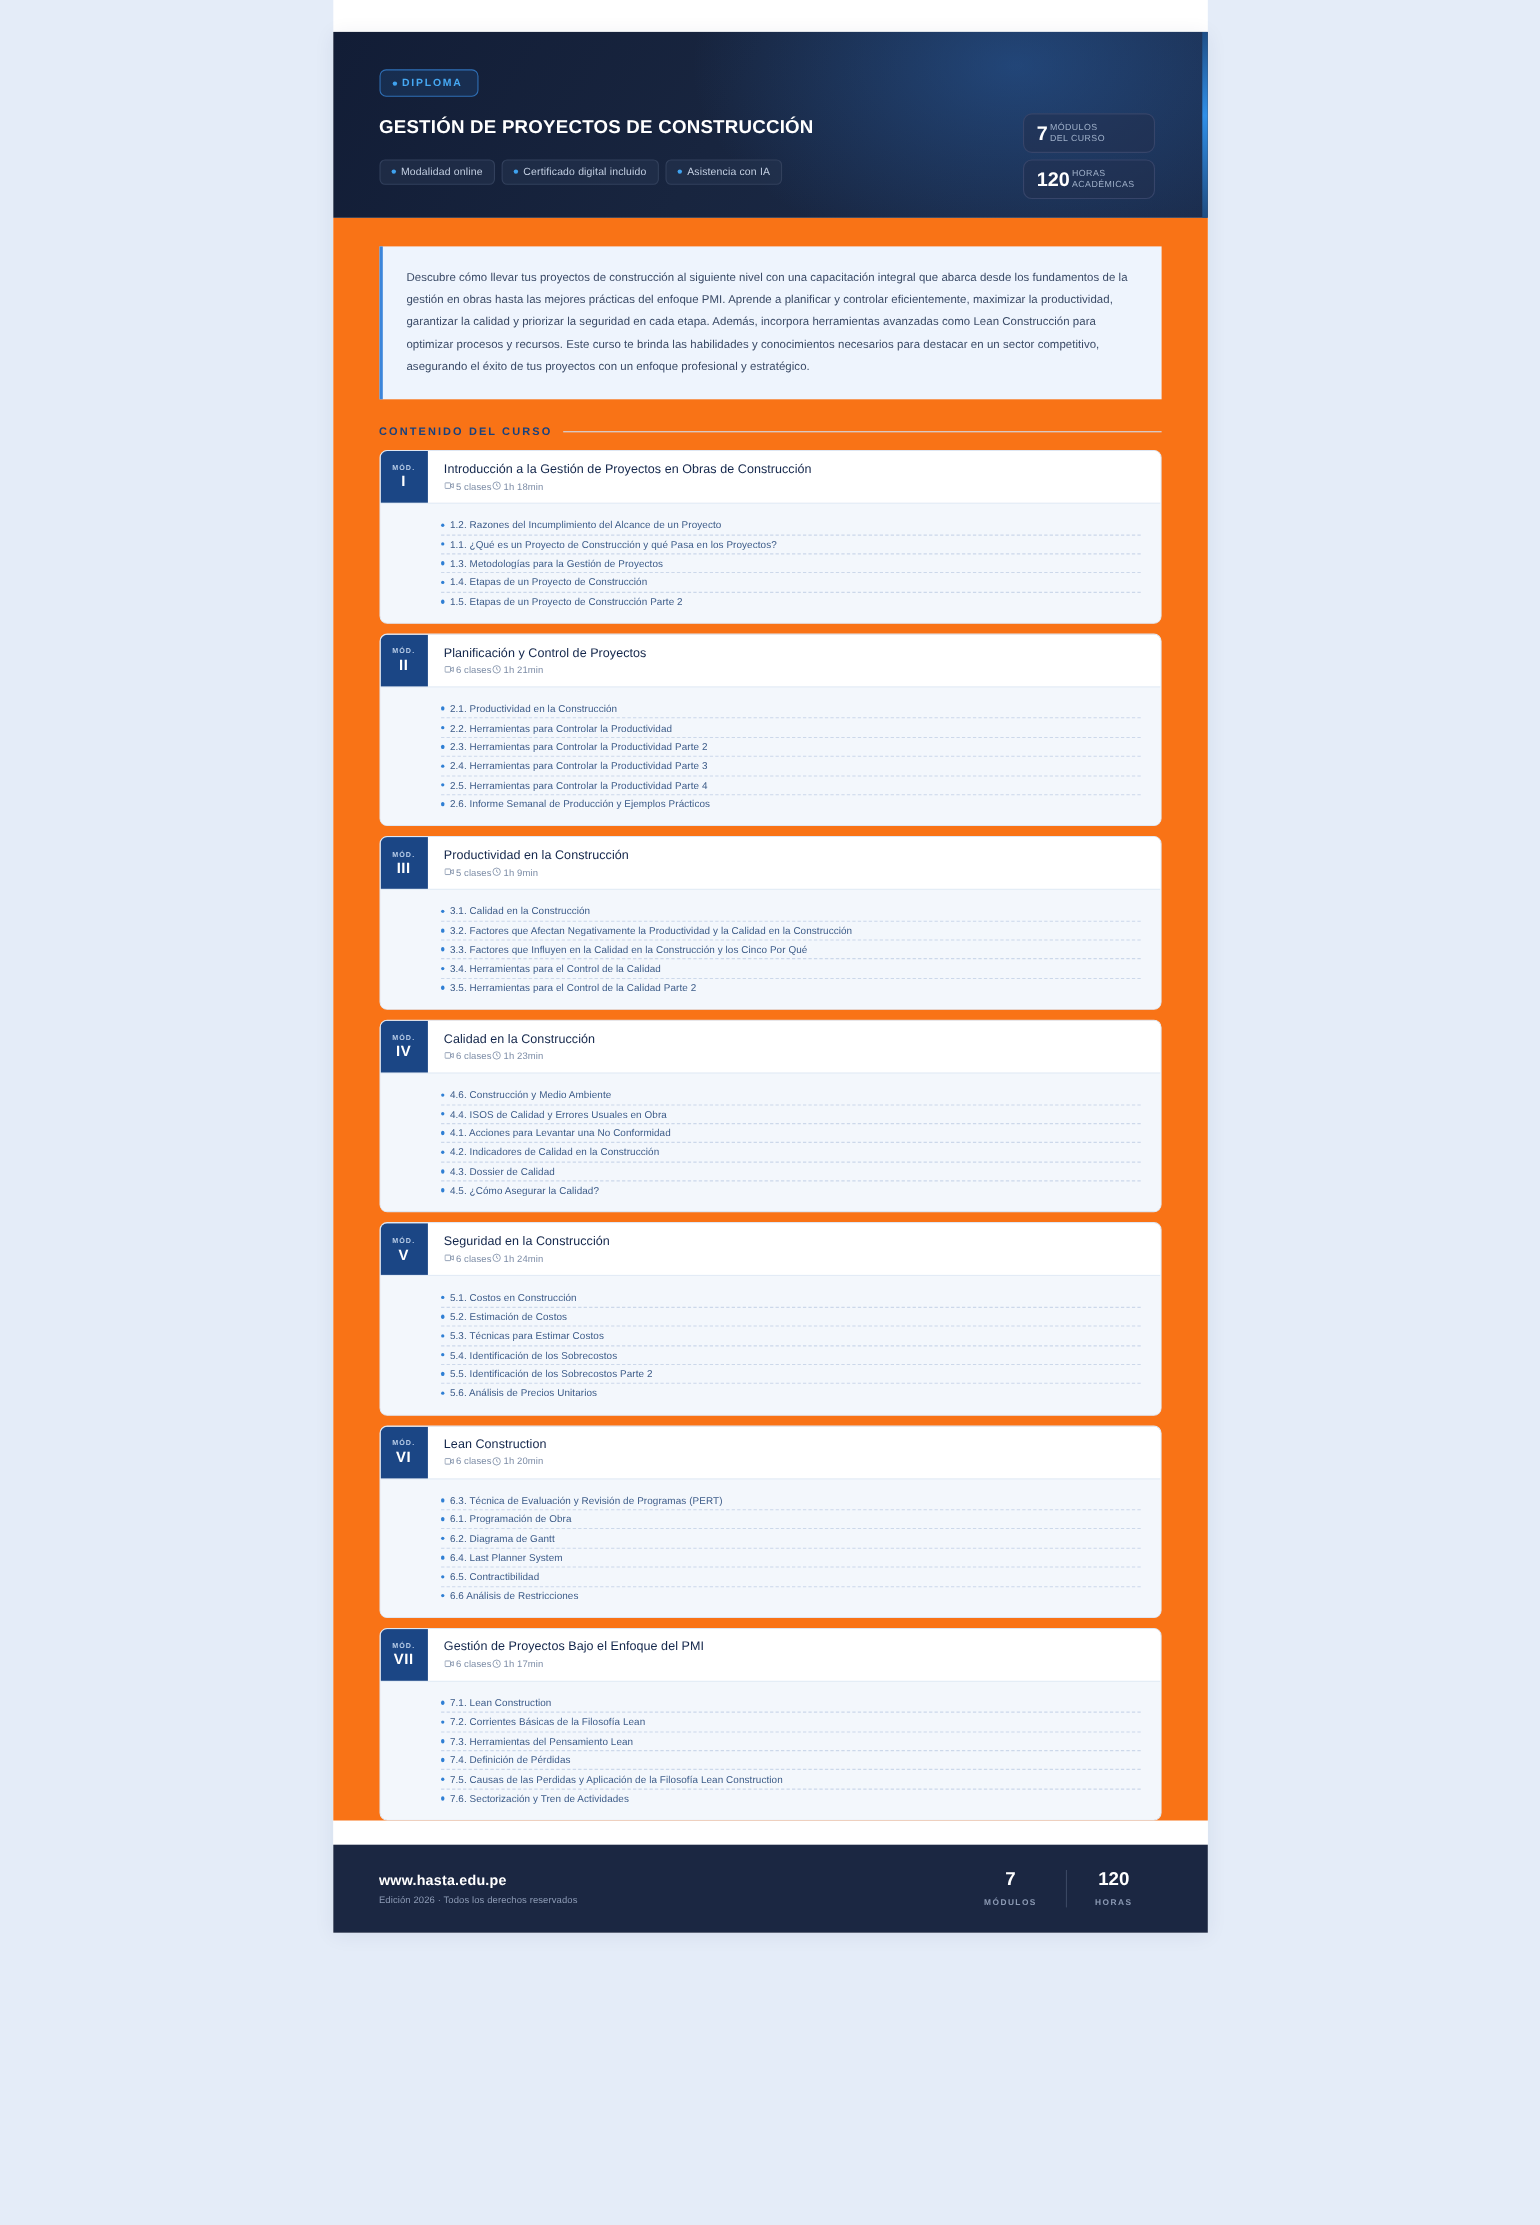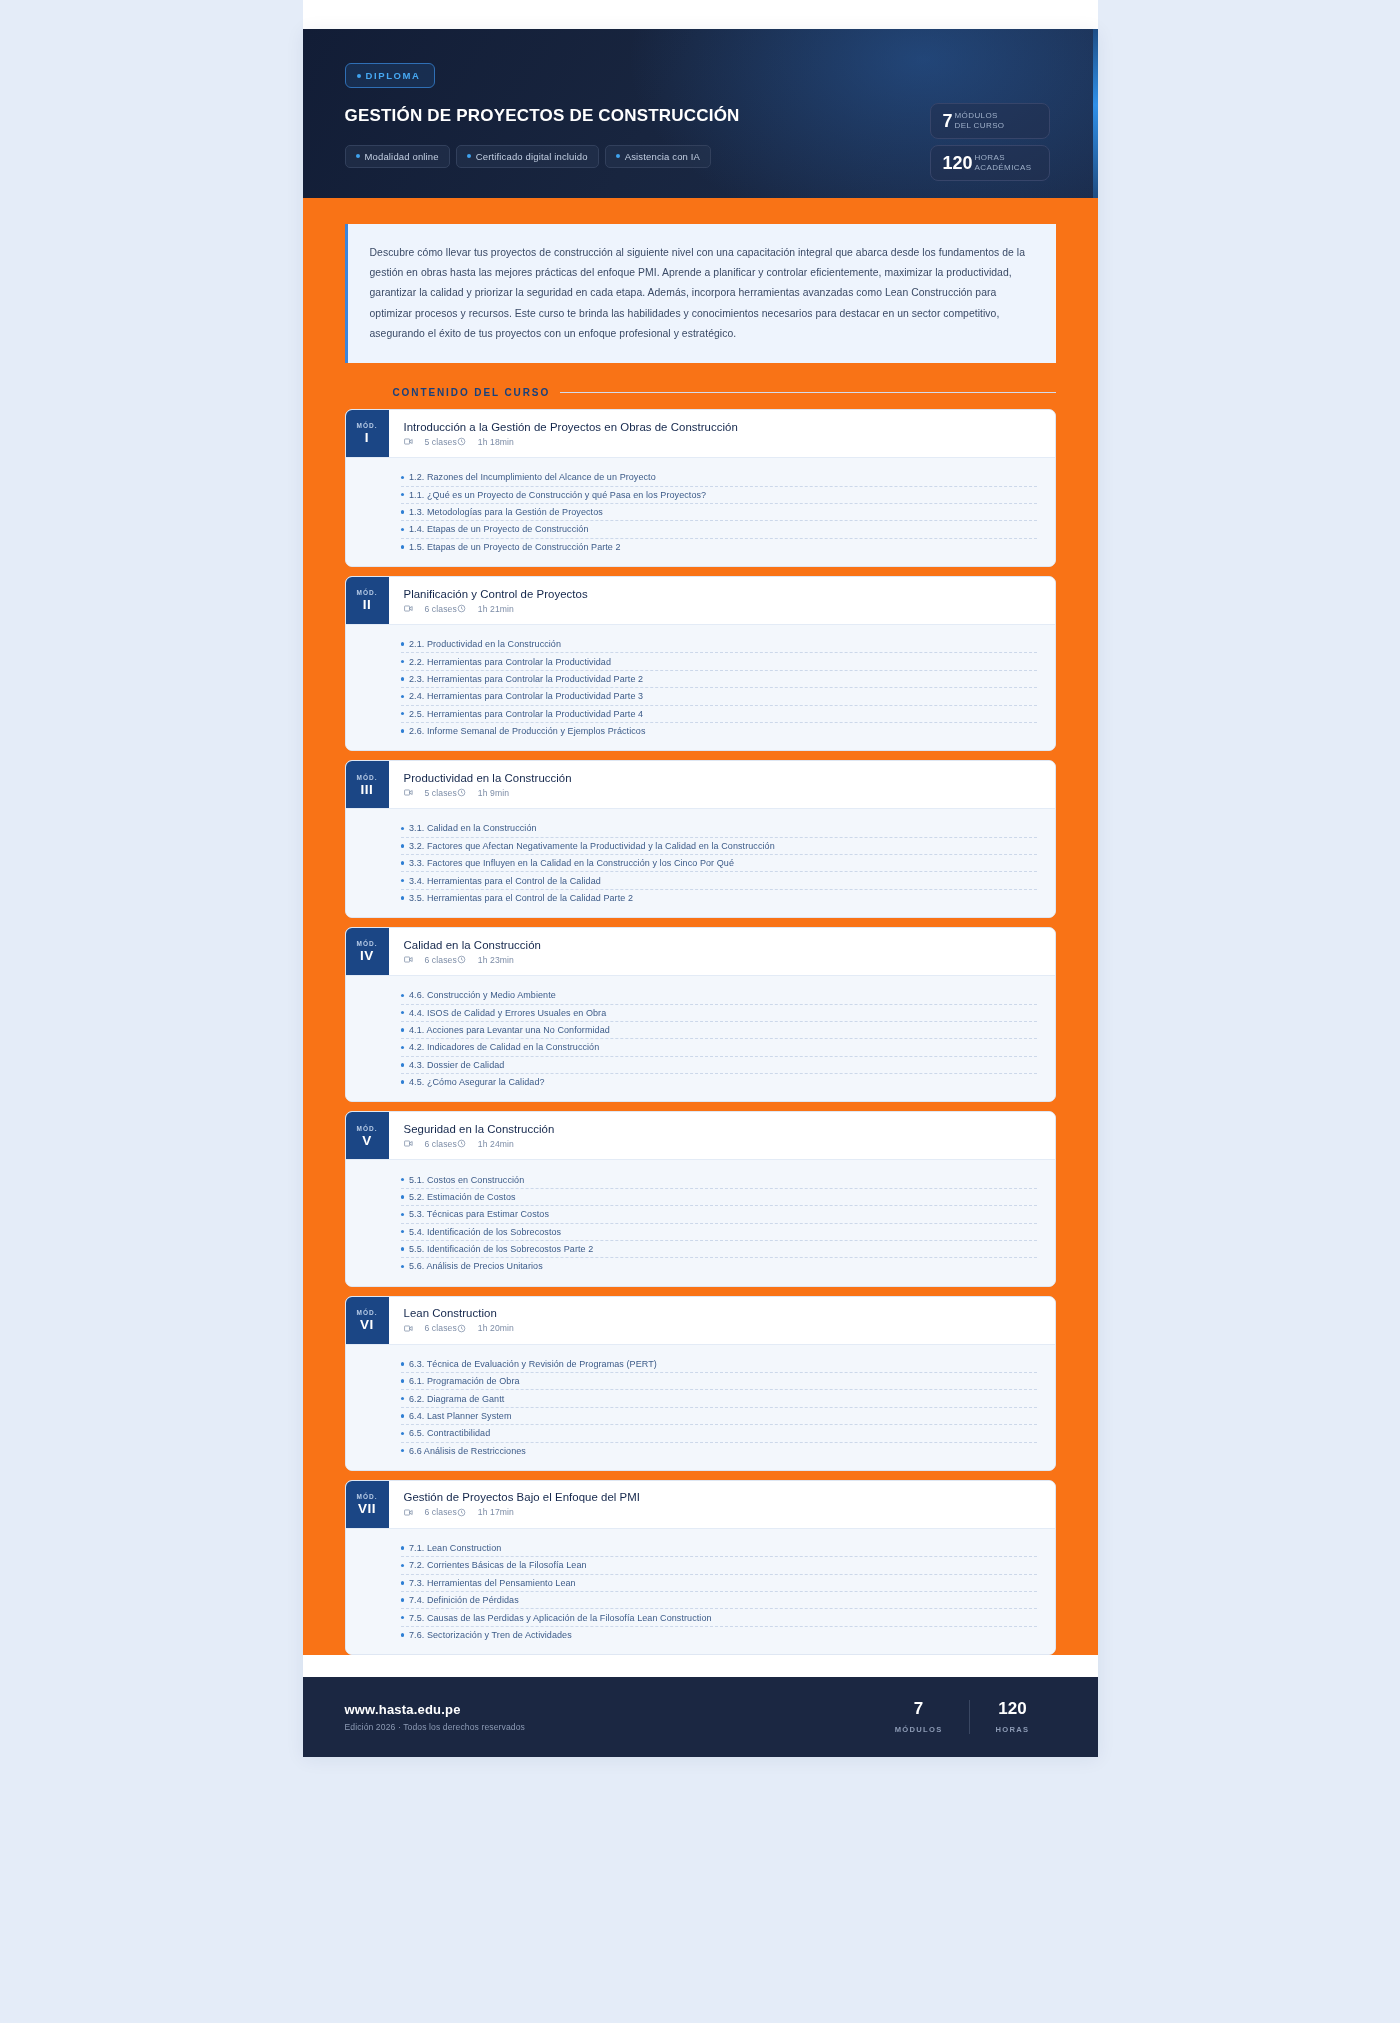--- a/index.html
+++ b/index.html
@@ -134,21 +134,20 @@
     line-height: 1.95;
     letter-spacing: .05px;
   }
 
   .section-head {
     display: flex;
     align-items: center;
     gap: 10px;
     margin-top: 24px;
     margin-bottom: 11px;
-    margin-left: 48px;
   }
   .section-head .txt {
     color: #17417e;
     font-size: 10px;
     font-weight: 700;
     letter-spacing: 1.9px;
     white-space: nowrap;
   }
   .section-head .rule {
     flex: 1;
@@ -209,21 +208,21 @@
     font-weight: 400;
     letter-spacing: .05px;
   }
   .mod-meta {
     display: flex;
     align-items: center;
     color: #7c8ca6;
     font-size: 8.6px;
     letter-spacing: .1px;
   }
-  .mod-meta .mi { display: inline-flex; align-items: center; gap: 12px; }
+  .mod-meta .mi { display: inline-flex; align-items: center; gap: 2px; }
   .ico { display: inline-block; vertical-align: middle; }
 
   .lessons {
     background: #f3f7fc;
     border-top: 1px solid #e3ebf6;
     padding: 11px 18px 11px 55px;
   }
   .lesson {
     display: flex;
     align-items: center;

